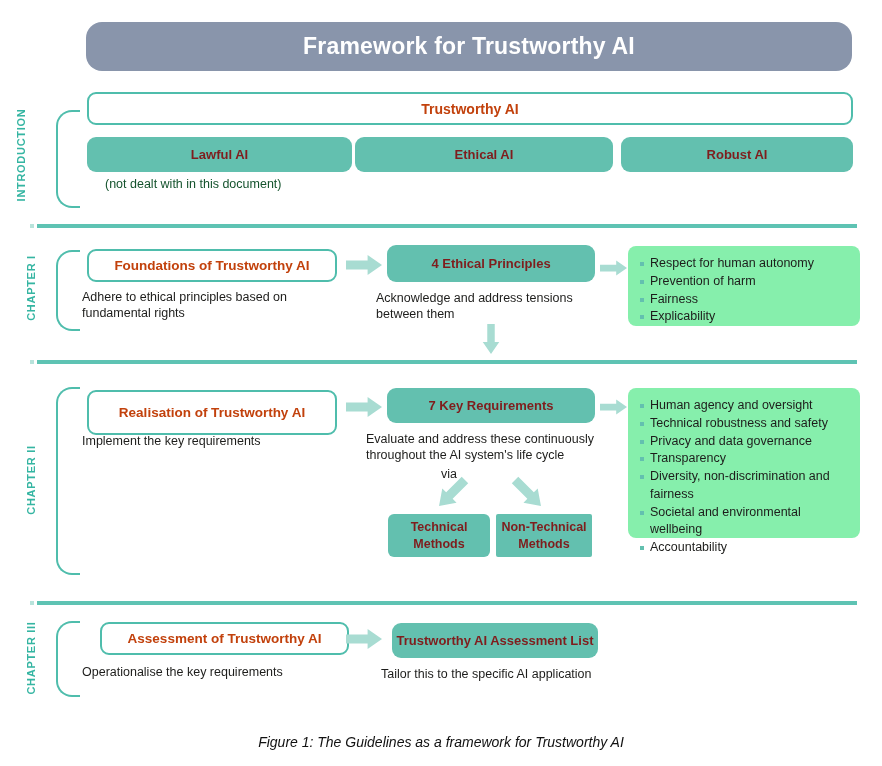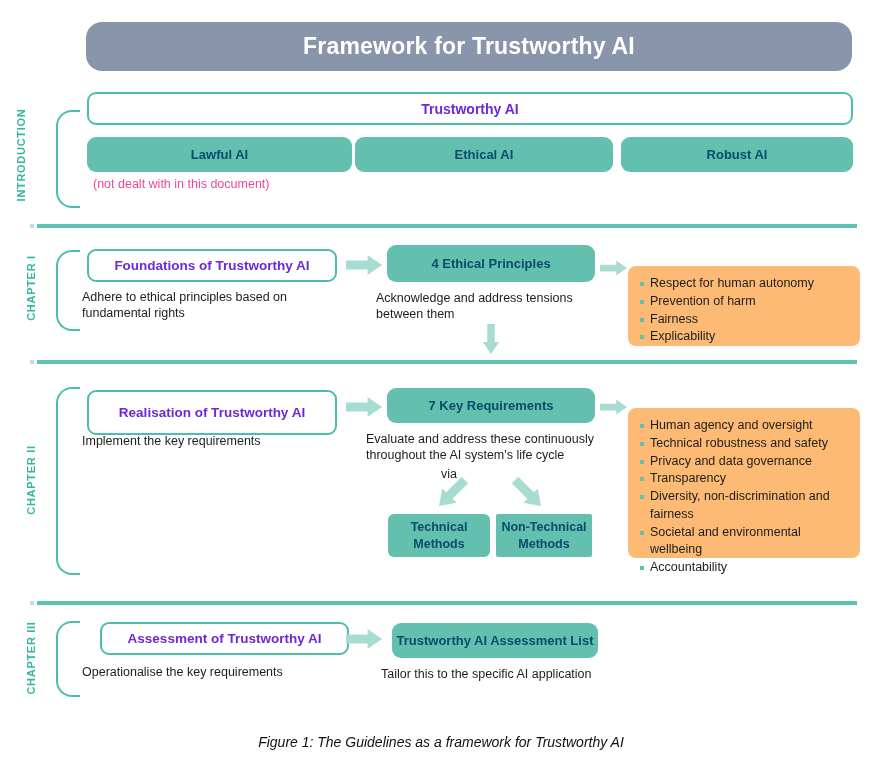--- a/index.html
+++ b/index.html
@@ -7,26 +7,26 @@
   .canvas { position:relative; width:882px; height:766px; background:#ffffff; overflow:hidden; color:#1d1d1b; }
 
   
   .header-bar { position:absolute; left:86px; top:22px; width:766px; height:49px;
     background:#8995ab; border-radius:16px; display:flex; align-items:center; justify-content:center; }
   .header-bar span { color:#ffffff; font-weight:bold; font-size:23px; letter-spacing:0.2px; }
 
   
   .obox { position:absolute; background:#ffffff; border:2px solid #4fbdac; border-radius:9px;
     display:flex; align-items:center; justify-content:center; }
-  .obox span { font-weight:bold; font-size:13.5px; color:#6d28d9; }
+  .obox span { font-weight:bold; font-size:13.5px; color:#c2410c; }
 
   
   .tbox { position:absolute; background:#63c0af; border-radius:9px;
     display:flex; align-items:center; justify-content:center; text-align:center; }
-  .tbox span { color:#0c4a6e; font-weight:bold; font-size:13px; line-height:1.35; }
+  .tbox span { color:#7f1d1d; font-weight:bold; font-size:13px; line-height:1.35; }
 
   
   .cap { position:absolute; font-size:12.5px; line-height:1.3; text-align:left; color:#1d1d1b; }
 
   
   .vlabel { position:absolute; width:140px; text-align:center; transform:rotate(-90deg);
     font-weight:bold; font-size:11px; letter-spacing:0.7px; color:#35b5a2; white-space:nowrap; }
 
   
   .bracket { position:absolute; width:24px; border:2.5px solid #4fbdac; border-right:none;
@@ -36,26 +36,26 @@
   .divider { position:absolute; left:30px; width:827px; height:4px; display:flex; align-items:center; }
   .divider .sq { width:4px; height:4px; background:#b8e3db; margin-right:3px; }
   .divider .ln { flex:1; height:3.5px; background:#5ec3b3; }
 
   
   .arr { position:absolute; display:flex; align-items:center; justify-content:center; }
   .arr svg { display:block; }
   .arr polygon { fill:#a8dcd2; }
 
   
-  .glist { position:absolute; background:#fdba74; border-radius:8px; padding:9px 25px 8px 12px;margin-top:20px; }
+  .glist { position:absolute; background:#86efac; border-radius:8px; padding:9px 25px 8px 12px; }
   .glist ul { list-style:none; }
   .glist li { display:flex; font-size:12.5px; line-height:1.42; color:#1d1d1b; }
   .glist .bullet { flex:0 0 4px; width:4px; height:4px; background:#63c0af; margin:7px 6px 0 0; }
 
-  .note { position:absolute; font-size:12.5px; color:#ec4899; }
+  .note { position:absolute; font-size:12.5px; color:#14532d;margin-left:12px; }
   .fig-caption { position:absolute; left:0; top:734px; width:882px; text-align:center;
     font-style:italic; font-size:14px; color:#111111; }
 </style>
 </head>
 <body>
 
 <div class="canvas">
 
   <div class="header-bar">
     <span>Framework for Trustworthy AI</span>

